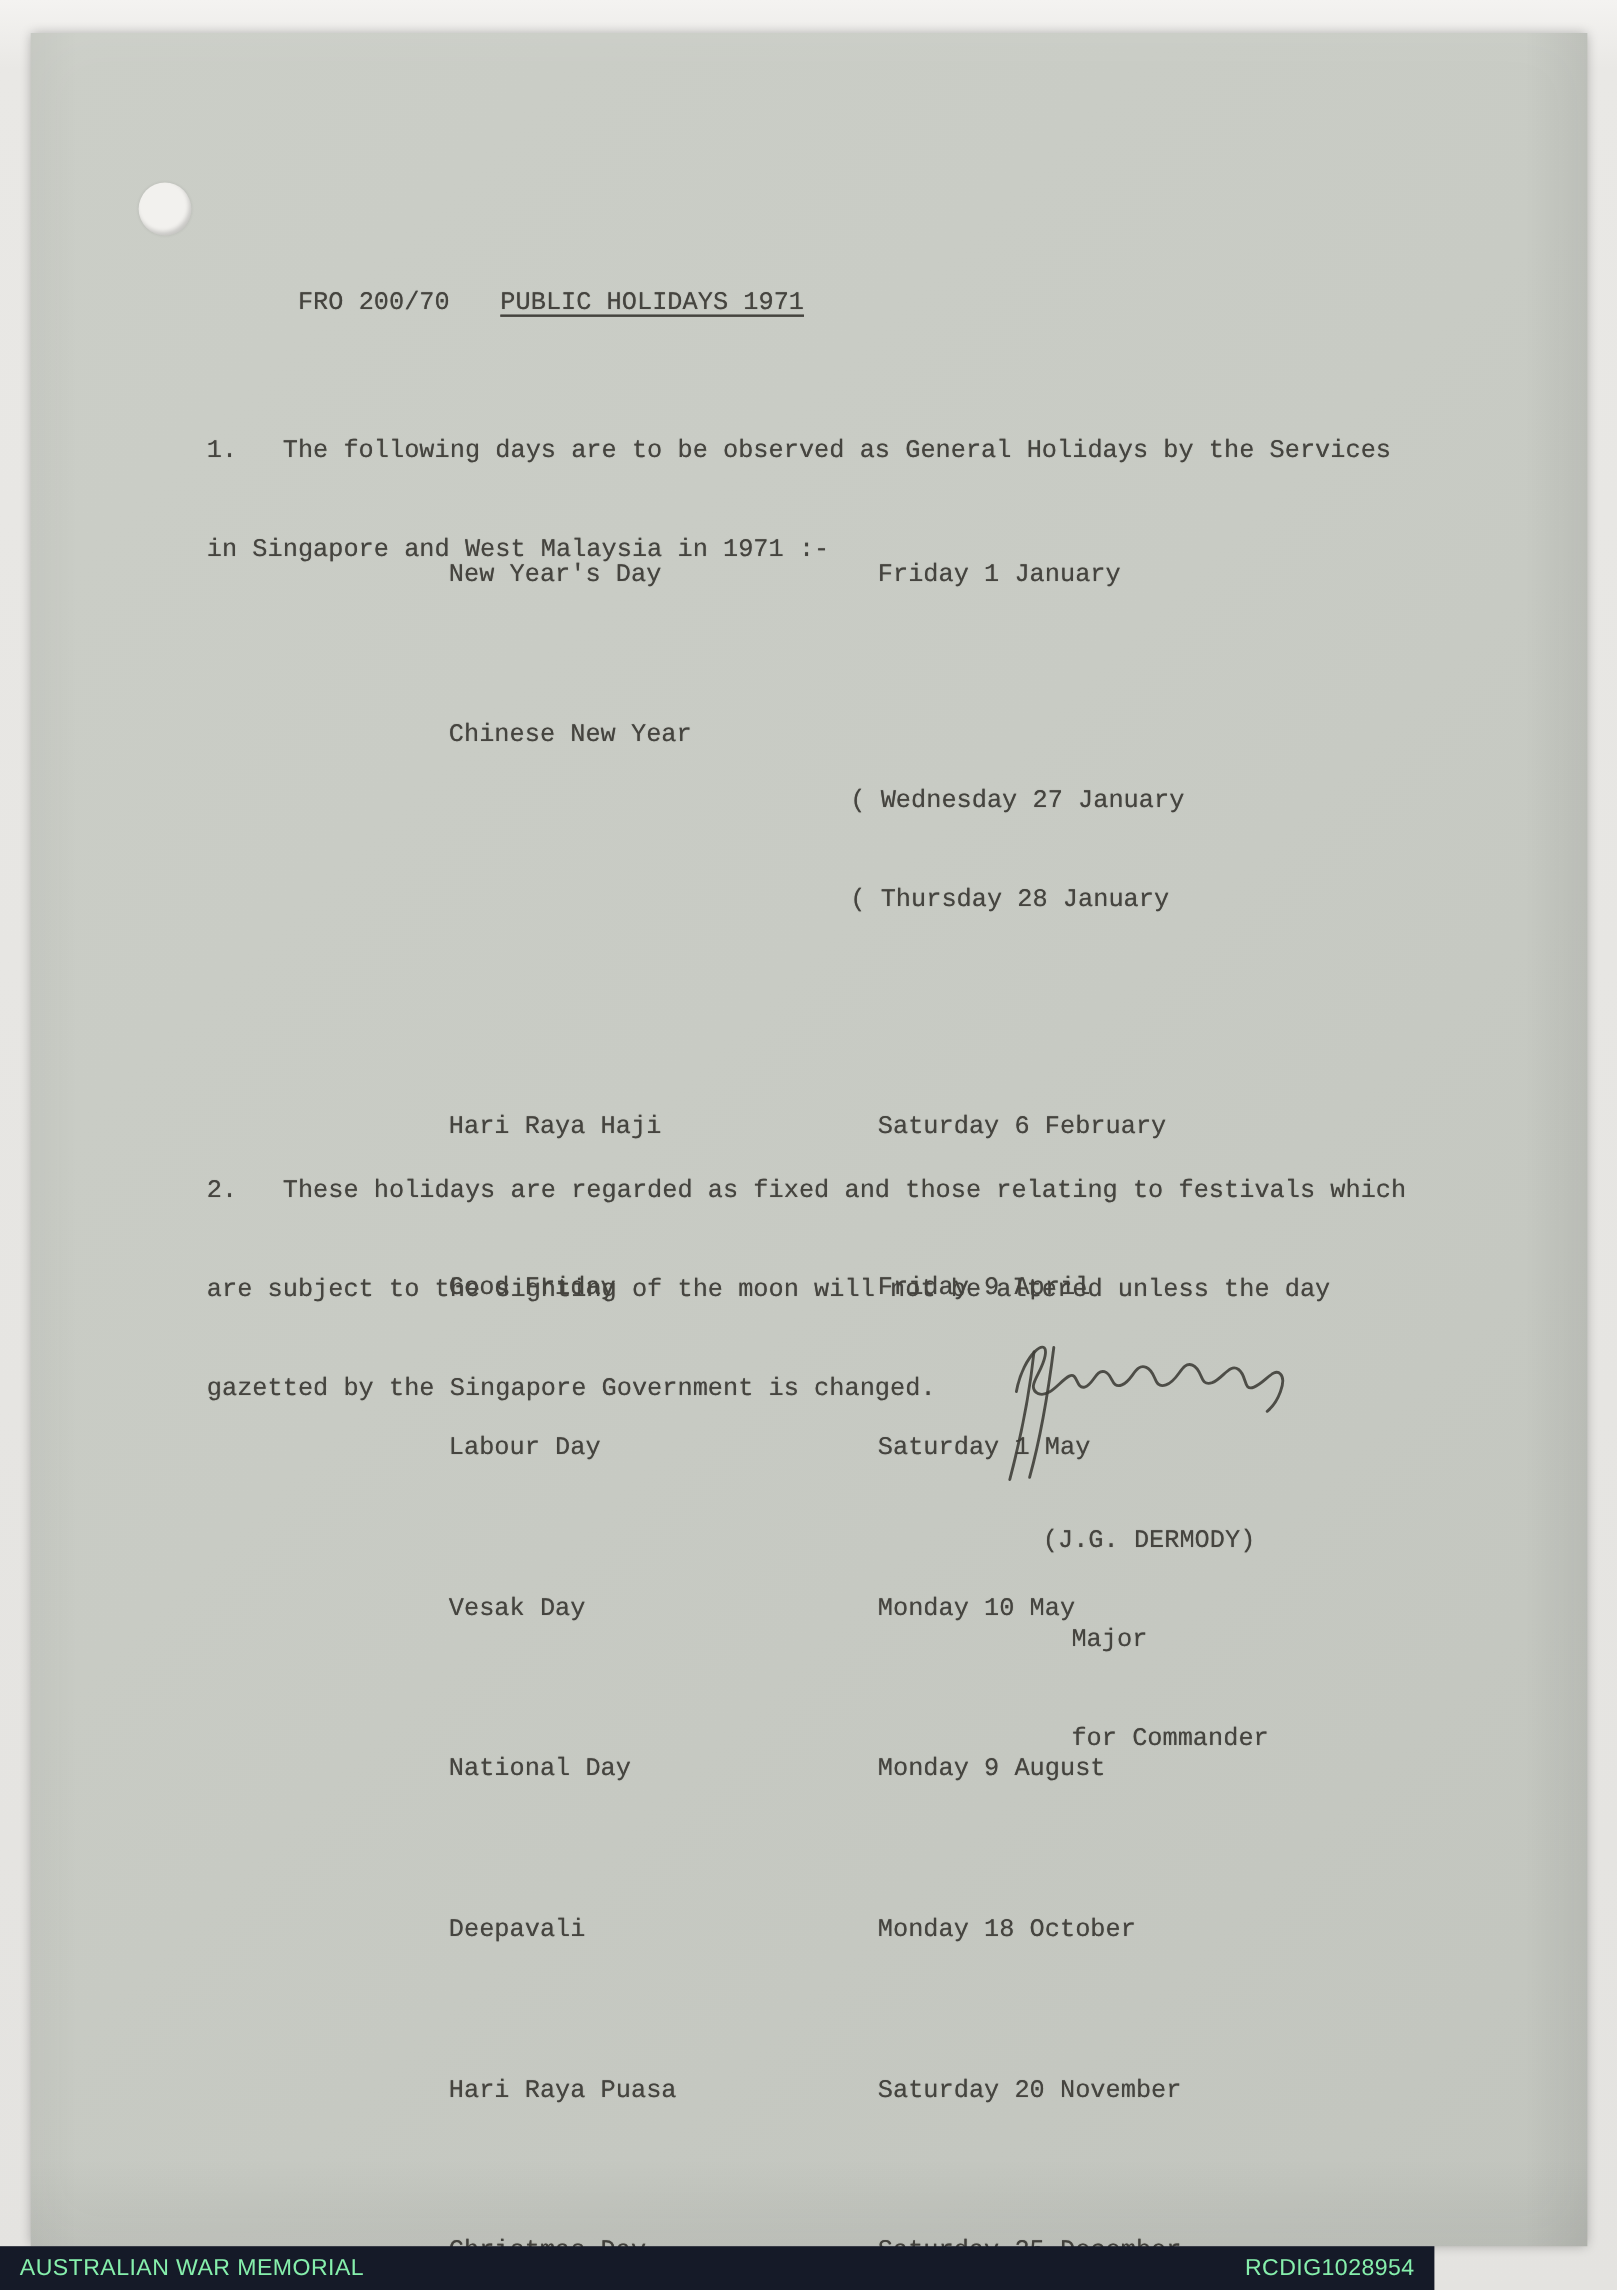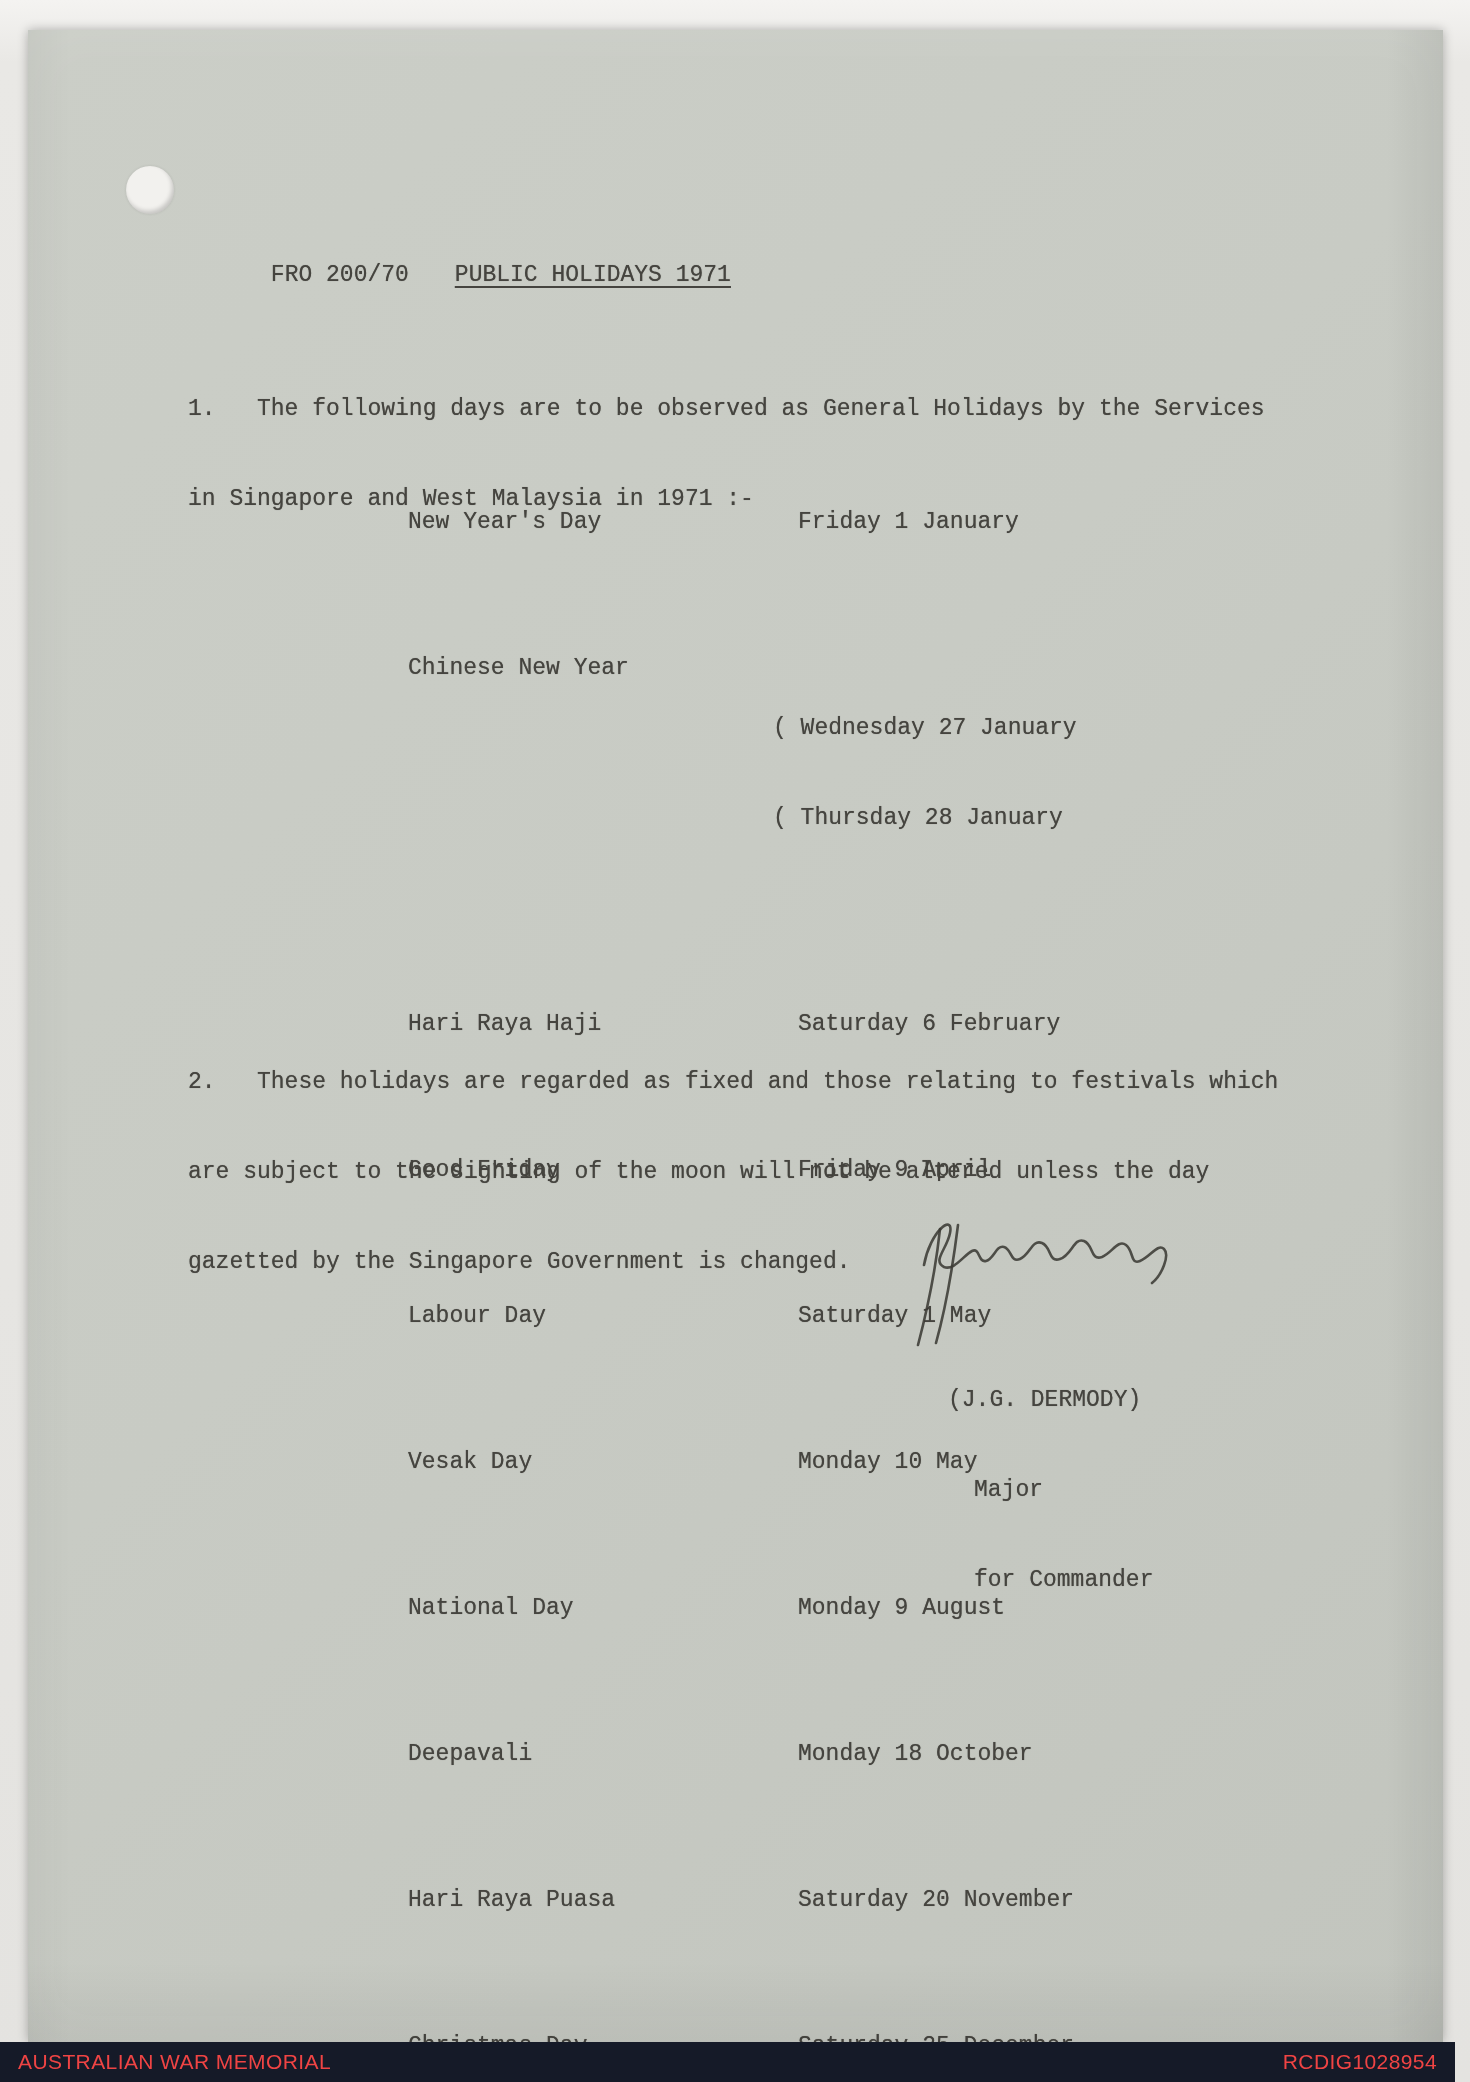--- a/index.html
+++ b/index.html
@@ -75,30 +75,30 @@
     fill: none;
     stroke: #3c3b36;
     stroke-width: 2.6;
     stroke-linecap: round;
     opacity: 0.88;
   }
   
   .footer {
     position: absolute;
     left: 0; top: 2042px;
-    width: 1455px; height: 40px;
+    width: 1304px; height: 40px;
     background: #151a28;
     display: flex;
     align-items: center;
     justify-content: space-between;
     padding: 0 18px;
     font-family: "Liberation Sans", "DejaVu Sans", sans-serif;
     font-size: 21px;
     letter-spacing: 0.4px;
-    color: #ef4444;
+    color: #86efac;
   }
 </style>
 </head>
 <body>
 
 <div class="page">
 
   <div class="paper">
 
     <div class="hole"></div>

